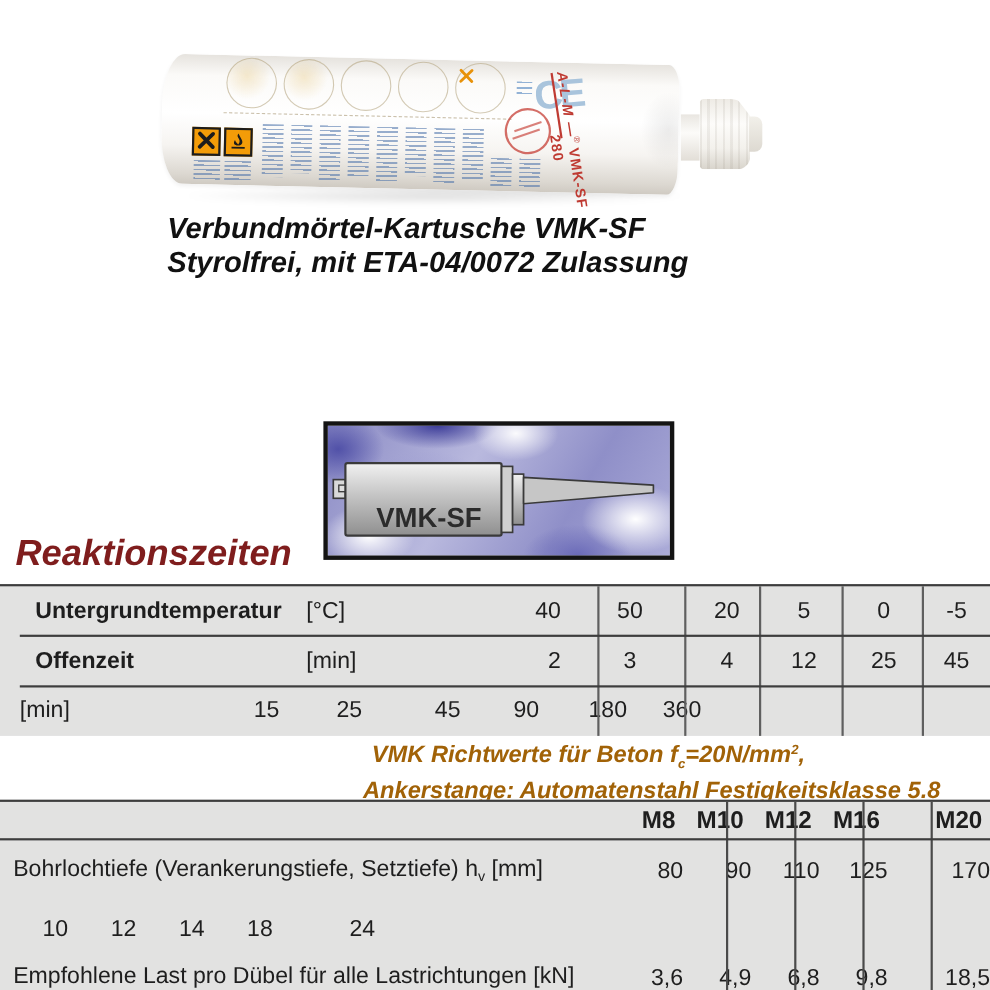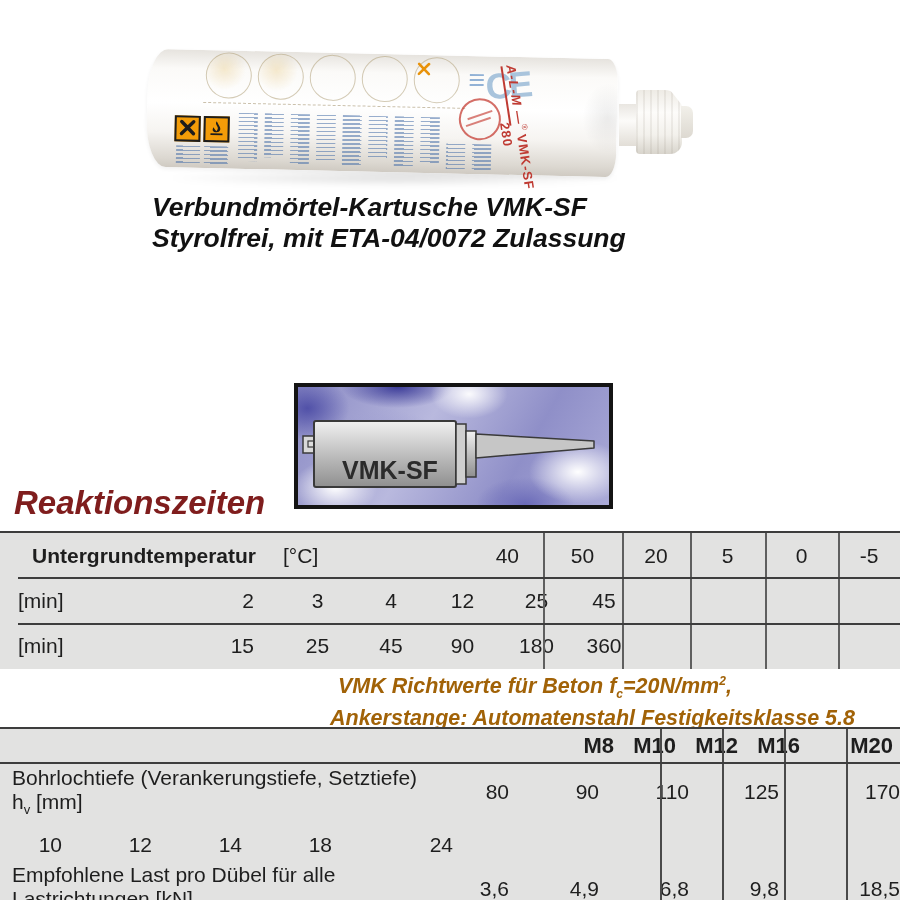--- a/index.html
+++ b/index.html
@@ -76,36 +76,36 @@
   
   #reaction-table{position:absolute;left:0;top:531px;width:900px;height:138px;
     background:#e2e2e1;border-top:2px solid #3d3d3d;box-sizing:border-box;}
   .rt-vline{position:absolute;top:0;bottom:0;width:2px;background:#5f5f5f;}
   .rt-hline{position:absolute;left:18px;right:0;height:2px;background:#3d3d3d;}
   .rt-row{display:flex;height:45.3px;align-items:center;font-size:21px;}
   .rt-label{width:265px;padding-left:32px;box-sizing:border-box;font-weight:bold;}
   .rt-unit{width:140px;padding-left:18px;box-sizing:border-box;}
   .rt-v0{width:138px;text-align:right;padding-right:24px;box-sizing:border-box;}
   .rt-v{text-align:center;}
-  .rt-c1{width:79px;} .rt-c2{width:68px;} .rt-c3{width:75px;} .rt-c4{width:73px;} .rt-c5{width:62px;}
+  .rt-c1{width:79px;} .rt-c2{width:68px;margin-left:16px;} .rt-c3{width:75px;} .rt-c4{width:73px;} .rt-c5{width:62px;}
   
   #note{position:absolute;left:330px;top:669px;font-size:21.5px;font-weight:bold;
     font-style:italic;line-height:24px;color:#a16207;}
   #note .nl1{margin-left:8px;}
   #note sub{font-size:12px;}
   #note sup{font-size:12px;}
   
   #spec-table{position:absolute;left:0;top:727px;width:900px;height:211px;
     background:#e2e2e1;border-top:2px solid #3d3d3d;box-sizing:border-box;overflow:hidden;}
   .st-vline{position:absolute;top:0;bottom:0;width:2px;background:#4a4a4a;}
   .st-header{display:flex;height:33px;align-items:center;font-size:22px;font-weight:bold;}
   .st-hsep{position:absolute;left:0;right:0;top:33px;height:2px;background:#3d3d3d;}
   .st-spacer{flex:1;}
   .st-h{text-align:right;padding-right:7px;box-sizing:border-box;}
-  .st-row{display:flex;align-items:center;font-size:21px;gap:28px;}
+  .st-row{display:flex;align-items:center;font-size:21px;}
   .st-r1{height:59px;} .st-r2{height:48px;} .st-r3{height:40px;}
   .st-label{flex:1;padding-left:12px;box-sizing:border-box;}
   .st-label sub{font-size:13px;}
   .st-v{text-align:right;}
   .st-c{width:62px;} .st-cl{width:54px;margin-left:39px;}
 </style>
 </head>
 <body>
 
 <div id="page">
@@ -204,20 +204,21 @@
       <div class="rt-label">Untergrundtemperatur</div>
       <div class="rt-unit">[°C]</div>
       <div class="rt-v0">40</div>
       <div class="rt-v rt-c1">50</div>
       <div class="rt-v rt-c2">20</div>
       <div class="rt-v rt-c3">5</div>
       <div class="rt-v rt-c4">0</div>
       <div class="rt-v rt-c5">-5</div>
     </div>
     <div class="rt-row">
+      <div class="rt-label">Offenzeit</div>
       <div class="rt-unit">[min]</div>
       <div class="rt-v0">2</div>
       <div class="rt-v rt-c1">3</div>
       <div class="rt-v rt-c2">4</div>
       <div class="rt-v rt-c3">12</div>
       <div class="rt-v rt-c4">25</div>
       <div class="rt-v rt-c5">45</div>
     </div>
     <div class="rt-row">
       <div class="rt-unit">[min]</div>

